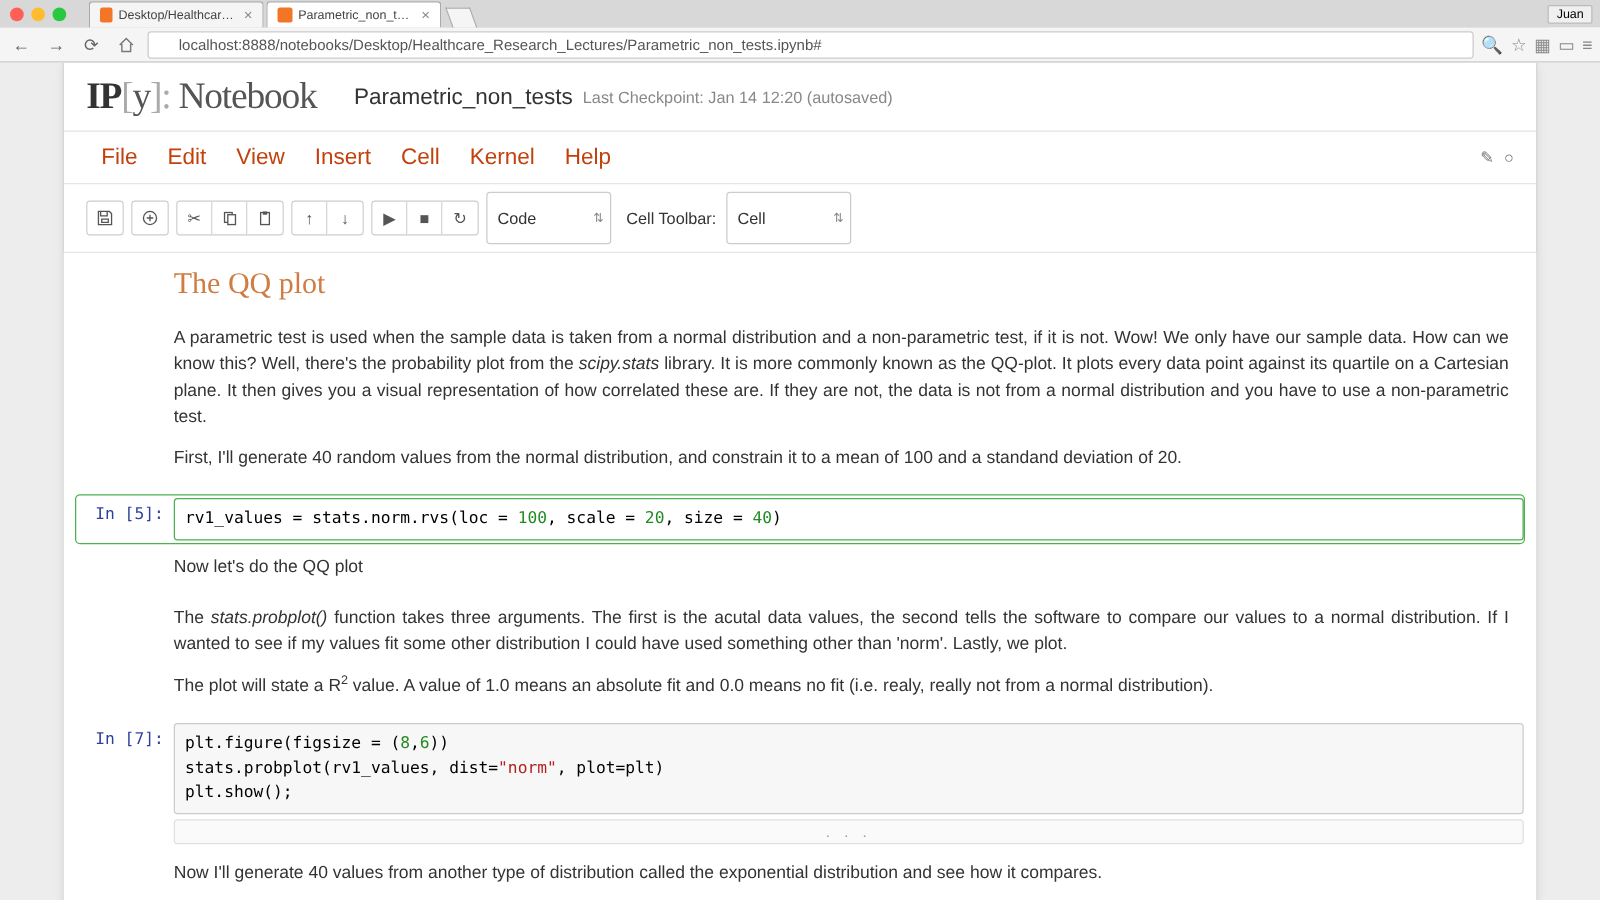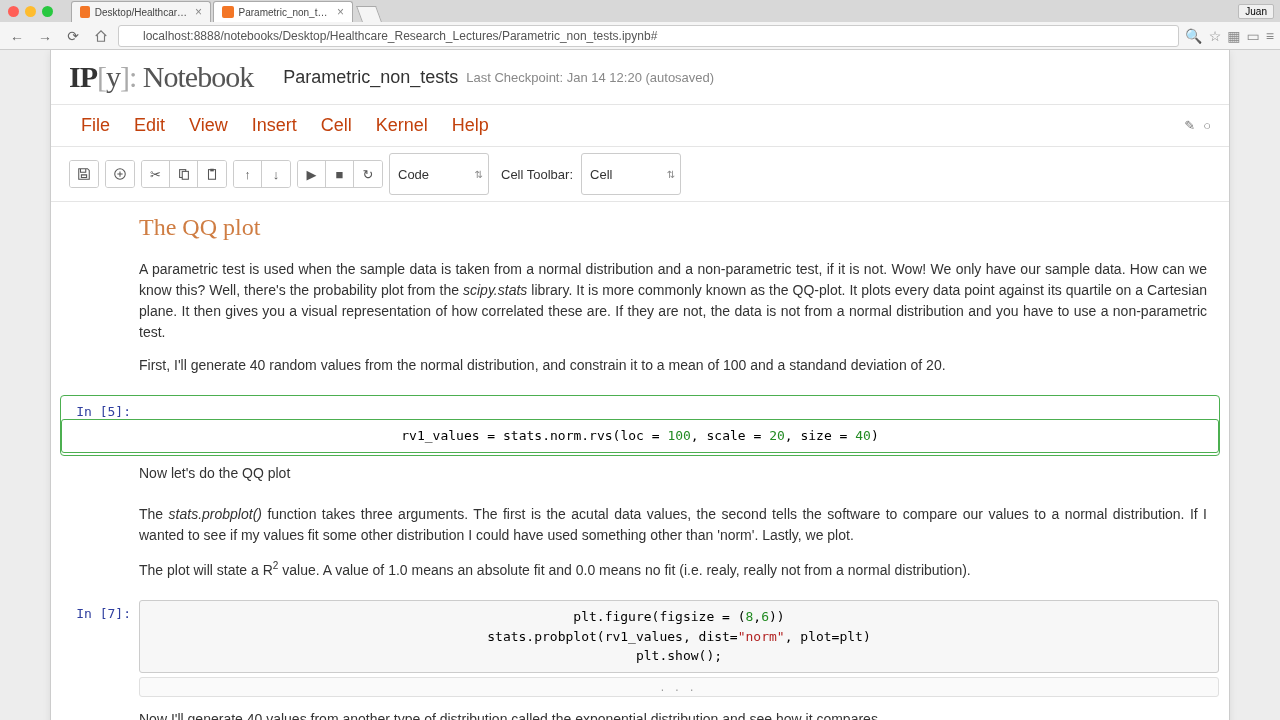--- a/index.html
+++ b/index.html
@@ -48,23 +48,23 @@
 .tb-select { height: 42px; border: 1px solid #ccc; border-radius: 3px; padding: 0 20px 0 8px; font-size: 13px; background: #fff; position: relative; display: flex; align-items: center; min-width: 100px; color: #333; }
 .tb-select::after { content: '⇅'; position: absolute; right: 5px; color: #888; font-size: 10px; }
 .tb-label { font-size: 13px; color: #333; margin: 0 2px 0 6px; }
 .content { padding: 8px 0 30px 0; background: #fff; }
 .text-cell { padding: 4px 12px 4px 88px; margin-right: 10px; }
 .text-cell h1 { font-family: Georgia, serif; font-size: 24px; font-weight: normal; color: #cf7d43; margin-bottom: 10px; }
 .text-cell p { font-size: 14px; line-height: 1.5; color: #333; text-align: justify; margin-bottom: 12px; }
 .text-cell p .ital { font-style: italic; }
 .code-cell { display: flex; margin: 4px 10px; }
 .prompt { width: 78px; text-align: right; padding: 6px 8px 0 0; font-family: Menlo, Monaco, monospace; font-size: 13px; color: #303f9f; }
-.input-area { flex: 1; border: 1px solid #ccc; border-radius: 3px; background: #f7f7f7; padding: 6px 8px; font-family: Menlo, Monaco, monospace; font-size: 13px; line-height: 1.5; white-space: pre; overflow-x: auto; text-align: center; }
+.input-area { flex: 1; border: 1px solid #ccc; border-radius: 3px; background: #f7f7f7; padding: 6px 8px; font-family: Menlo, Monaco, monospace; font-size: 13px; line-height: 1.5; white-space: pre; overflow-x: auto; }
 .code-cell.selected .input-area { border: 1px solid #4caf50; background: #fff; }
-.code-cell.selected { outline: 1px solid #4caf50; border-radius: 3px; padding: 2px 0; flex-direction: column; }
+.code-cell.selected { outline: 1px solid #4caf50; border-radius: 3px; padding: 2px 0; }
 .collapsed-output { margin: 2px 10px 8px 88px; border: 1px solid #e0e0e0; background: #fafafa; text-align: center; color: #999; font-size: 12px; padding: 2px 0; letter-spacing: 4px; border-radius: 3px; }
 .tok-num { color: #228b22; }
 .tok-str { color: #b22222; }
 .sup { font-size: 10px; vertical-align: super; }
 svg { display: block; }
 </style>
 </head>
 <body>
 
 <div class="top-row">

